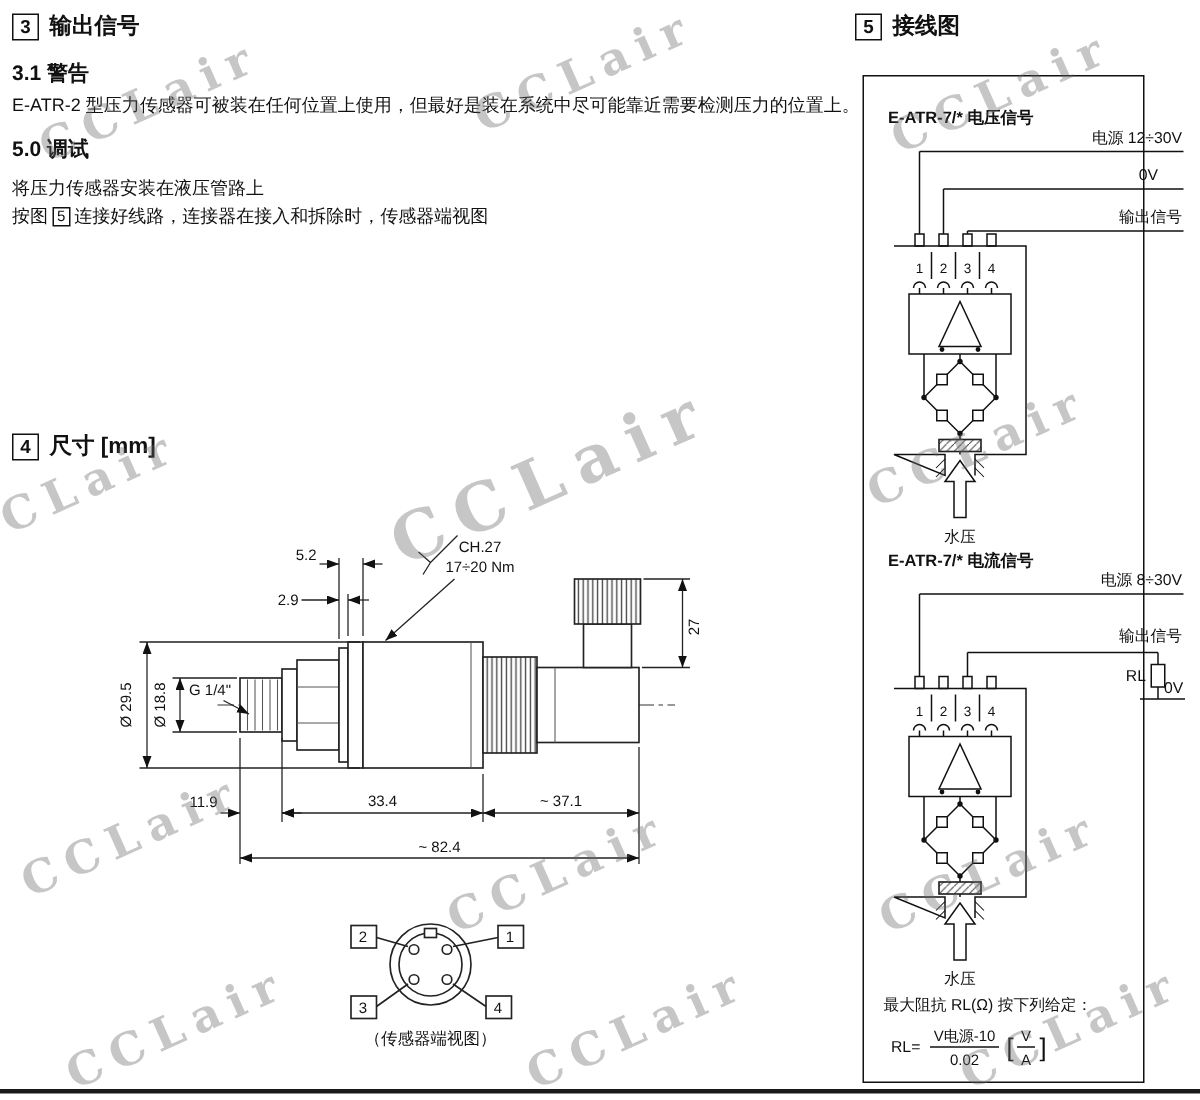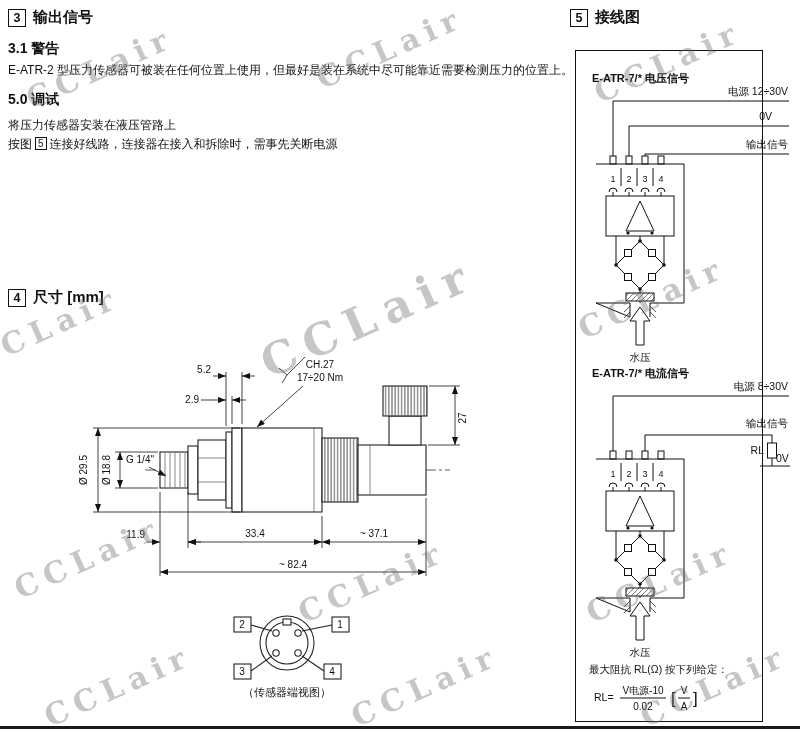--- a/index.html
+++ b/index.html
@@ -46,21 +46,21 @@
 
 <div class="abs sec-h" style="left:8px;top:8px">
   <span class="numbox">3</span>
   <span class="sec-t">输出信号</span>
 </div>
 <div class="abs sub-t" style="left:8px;top:40px">3.1 警告</div>
 <div class="abs body" style="left:8px;top:62px">E-ATR-2 型压力传感器可被装在任何位置上使用，但最好是装在系统中尽可能靠近需要检测压力的位置上。</div>
 <div class="abs sub-t" style="left:8px;top:91px">5.0 调试</div>
 <div class="abs body" style="left:8px;top:117px">将压力传感器安装在液压管路上</div>
 <div class="abs body" style="left:8px;top:136px">
-  <span>按图</span><span class="refbox">5</span><span>连接好线路，连接器在接入和拆除时，需事先关断电源</span>
+  <span>按图</span><span class="refbox">5</span><span>连接好线路，连接器在接入和拆除时，传感器端视图</span>
 </div>
 
 <div class="abs sec-h" style="left:8px;top:288px">
   <span class="numbox">4</span>
   <span class="sec-t">尺寸 [mm]</span>
 </div>
 
 <svg class="abs" style="left:0;top:330px" width="545" height="382" viewBox="0 0 545 382">
   <defs>
     <marker id="arrL" markerWidth="9" markerHeight="8" refX="8" refY="3" orient="auto-start-reverse" markerUnits="userSpaceOnUse">

